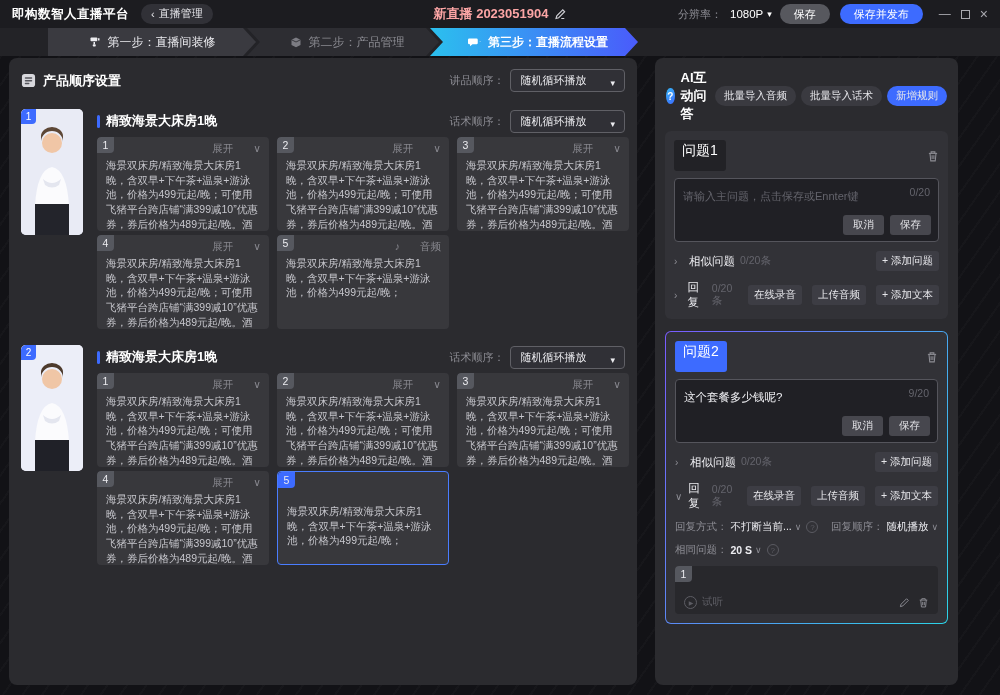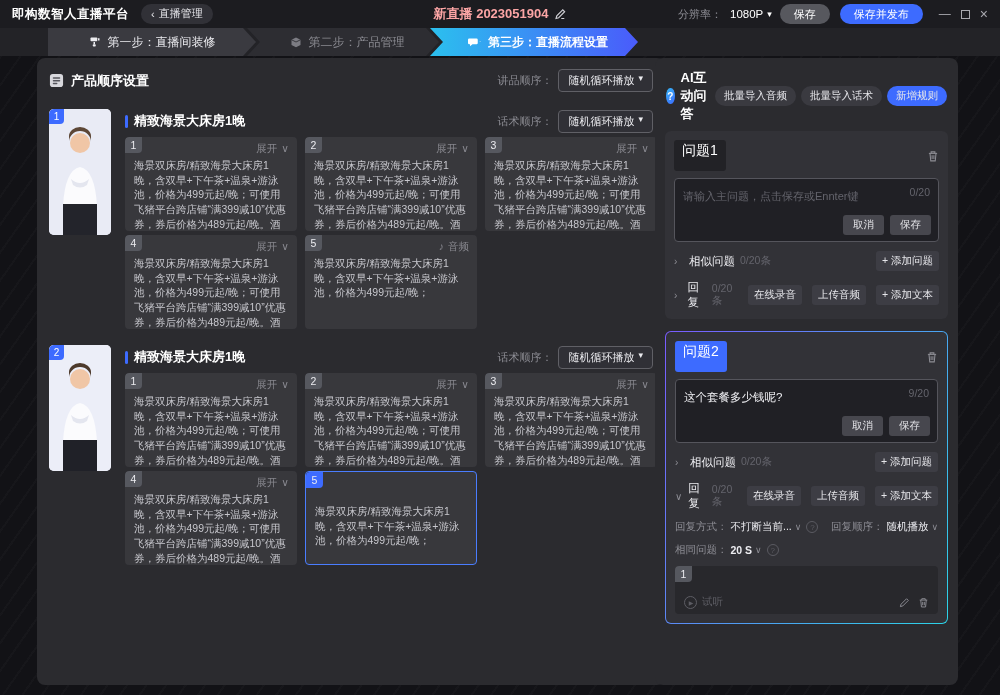--- a/index.html
+++ b/index.html
@@ -33,45 +33,45 @@
   .step { height:28px; display:flex; align-items:center; justify-content:center; gap:7px; font-size:12px; white-space:nowrap; }
   .step svg { flex:0 0 auto; }
   .step-1 { width:208px; background:#3a3a40; color:#ececf0;
             clip-path:polygon(0 0, calc(100% - 13px) 0, 100% 50%, calc(100% - 13px) 100%, 0 100%);margin-left:48px; }
   .step-2 { width:192px; margin-left:-9px; background:#2d2d32; color:#8b8b92; padding-left:8px;
             clip-path:polygon(0 0, calc(100% - 13px) 0, 100% 50%, calc(100% - 13px) 100%, 0 100%, 13px 50%); }
   .step-3 { width:208px; margin-left:-9px; background:linear-gradient(90deg,#2bc0ee,#4a5bfb); color:#fff; font-weight:bold; padding-left:8px;
             clip-path:polygon(0 0, calc(100% - 13px) 0, 100% 50%, calc(100% - 13px) 100%, 0 100%, 13px 50%); }
 
   
-  .left-panel  { position:absolute; left:37px;  top:58px; width:628px; height:627px; background:#2b2b2f; border-radius:8px; z-index:3; }
+  .left-panel  { position:absolute; left:9px;  top:58px; width:628px; height:627px; background:#2b2b2f; border-radius:8px; z-index:3; }
   .right-panel { position:absolute; left:655px; top:58px; width:303px; height:627px; background:#2b2b2f; border-radius:8px; z-index:3; }
 
   .panel-head { display:flex; align-items:center; padding:11px 12px 9px; }
   .panel-title { font-size:13px; font-weight:bold; color:#fff; margin-left:7px; }
   .head-spacer { flex:1; }
   .dd-label { font-size:11px; color:#8d8d94; margin-right:6px; }
-  .dd { display:flex; align-items:flex-start; gap:4px; border:1px solid #606066; background:#303036; border-radius:4px;
+  .dd { display:flex; align-items:flex-end; gap:24px; border:1px solid #606066; background:#303036; border-radius:4px;
         padding:3px 9px; font-size:11px; color:#ececf0; cursor:pointer; white-space:nowrap; }
   .dd .arr { font-size:9px; }
 
   
   .group { position:relative; margin:6px 12px 0; padding-left:76px; }
   .avatar { position:absolute; left:0; top:2px; width:62px; height:126px; border-radius:5px; overflow:hidden; background:#e9ebf5; }
   .avatar-badge { position:absolute; left:0; top:0; width:15px; height:15px; background:#3d6bff; color:#fff; font-size:10px;
                   display:flex; align-items:center; justify-content:center; border-radius:4px 0 4px 0; z-index:2; }
   .group-title-row { display:flex; align-items:center; height:28px; }
   .gbar { width:3px; height:13px; background:#3d6bff; border-radius:2px; margin-right:6px; }
   .gname { font-size:13px; font-weight:bold; color:#fff; }
   .cards { display:grid; grid-template-columns:repeat(3,172px); gap:4px 8px; margin-top:2px; }
   .card { position:relative; height:94px; background:#38383c; border-radius:4px; padding:21px 9px 6px;
           font-size:10.5px; line-height:1.4; color:#c7c7cd; overflow:hidden; }
   .card-num { position:absolute; top:0; left:0; width:17px; height:16px; background:#56585f; color:#ececf0;
               font-size:10.5px; display:flex; align-items:center; justify-content:center; border-radius:4px 0 4px 0; }
-  .card-top-r { position:absolute; top:4px; right:8px; font-size:10.5px; color:#87878e; display:flex; gap:4px; align-items:center; cursor:pointer; }
+  .card-top-r { position:absolute; top:4px; right:8px; font-size:10.5px; color:#87878e; display:flex; gap:20px; align-items:center; cursor:pointer; }
   .card--selected { border:1px solid #4a7dff; padding-top:32px; }
   .card--selected .card-num { background:#3d6bff; }
 
   
   .ai-head { display:flex; align-items:center; padding:11px 11px 8px; }
   .ai-title { font-size:13px; font-weight:bold; color:#fff; margin-left:6px; }
   .ai-icon { width:16px; height:16px; border-radius:50%; background:linear-gradient(135deg,#35b6f5,#3d6bff);
              color:#fff; font-size:10px; font-weight:bold; display:flex; align-items:center; justify-content:center; }
   .mini-pill { background:#3a3a40; border:none; border-radius:10px; height:20px; padding:0 9px; font-size:10.5px;
                color:#e6e6ea; cursor:pointer; font-family:inherit; white-space:nowrap; }

